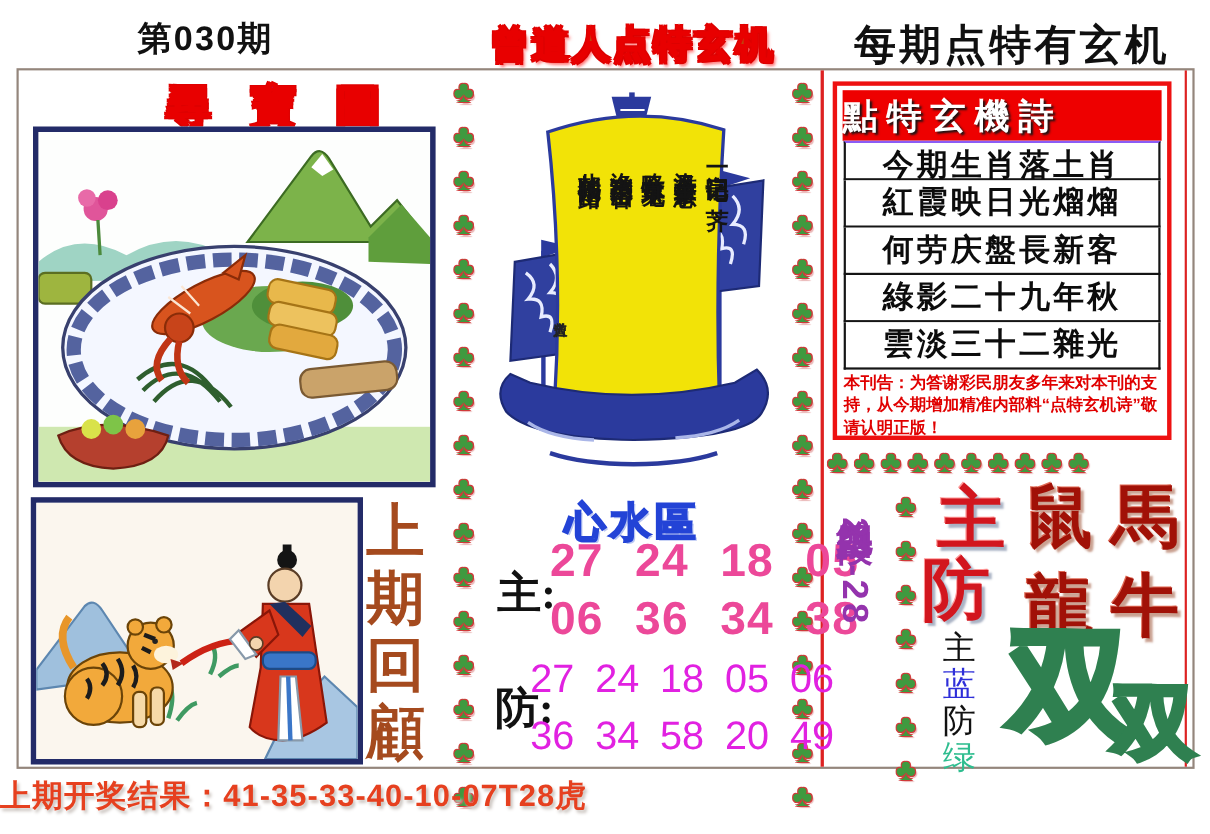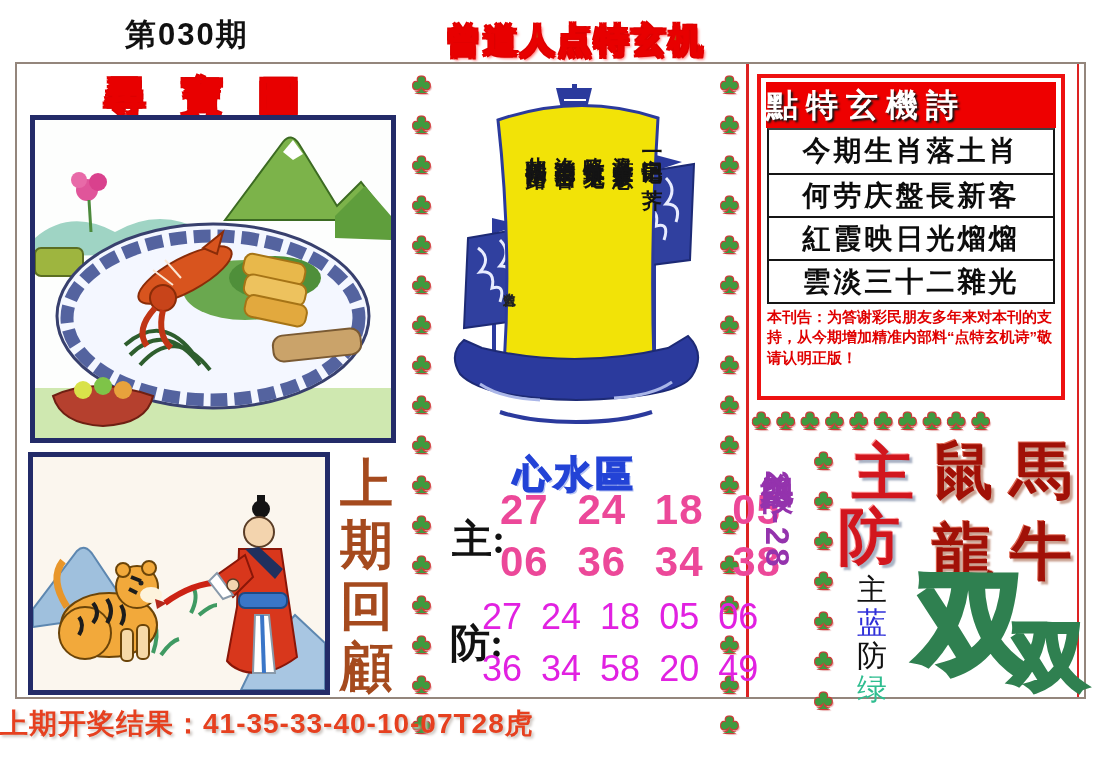--- a/index.html
+++ b/index.html
@@ -14,27 +14,27 @@
     -webkit-text-stroke:2px #e80000;
     text-shadow:2px 2px 0 #d00, -2px -2px 0 #d00, 2px -2px 0 #d00, -2px 2px 0 #d00, 3px 3px 3px #f66; }
   .slogan { left:752px; top:16px; width:336px; text-align:center; font-size:38px; font-weight:900;
     color:#101010; letter-spacing:3px; font-family:"Liberation Serif",serif; }
 
   
   .frame { left:15px; top:62px; width:1071px; height:637px; border:2px solid #94867c; background:#fff; }
   .red-line-v { width:3px; background:#dd2222; }
 
   
-  .treasure-title { left:22px; top:70px; width:360px; text-align:center; font-size:41px; font-weight:900;
+  .treasure-title { left:22px; top:70px; width:360px; text-align:right; font-size:41px; font-weight:900;
     color:#6d28d9; letter-spacing:36px; text-indent:36px;
     -webkit-text-stroke:2px #e80000;
     text-shadow:2px 2px 0 #d00, -2px -2px 0 #d00, 2px -2px 0 #d00, -2px 2px 0 #d00; }
   .painting { border:5px solid #232b68; background:#fdfdfb; }
   .painting svg { display:block; }
-  .review-label { left:333px; top:453px; width:60px; text-align:right; font-size:53px; font-weight:900;
+  .review-label { left:333px; top:453px; width:60px; text-align:left; font-size:53px; font-weight:900;
     color:#a54a1e; line-height:61px; font-family:"Liberation Sans",sans-serif; }
 
   
   .fleur-col { writing-mode:vertical-rl; text-orientation:upright; font-size:28px; letter-spacing:9px;
     color:#3f9a3f; line-height:34px;
     text-shadow:-1px -1px 0 #d03a3a, 1px -1px 0 #d03a3a, -1px 1px 0 #d03a3a, 1px 1px 0 #d03a3a, 2px 2px 1px #eab6b6; }
   .fleur-row { font-size:28px; letter-spacing:6px; color:#3f9a3f; white-space:nowrap;
     text-shadow:-1px -1px 0 #d03a3a, 1px -1px 0 #d03a3a, -1px 1px 0 #d03a3a, 1px 1px 0 #d03a3a, 2px 2px 1px #eab6b6; }
 
   
@@ -45,21 +45,21 @@
     font-family:"Liberation Serif",serif; }
 
   
   .poem-box { left:757px; top:74px; width:308px; height:326px; border:4px solid #ee1111; background:#fff; }
   .poem-head { margin:4px 5px 0 5px; height:46px; line-height:46px; background:#ee0000; color:#fff;
     text-align:left; font-size:32px; font-weight:900; letter-spacing:8px; font-family:"Liberation Serif",serif;
     text-shadow:2px 2px 2px #151515; }
   .poem-row { margin:0 6px; height:43px; line-height:41px; border:2px solid #151515; border-top:0;
     text-align:center; font-size:28px; font-weight:600; letter-spacing:3px; color:#0c0c0c;
     font-family:"Liberation Serif",serif; background:#fff; }
-  .poem-row.first { border-top:2px solid #404040; height:47px; }
+  .poem-row.first { border-top:2px solid #8b5cf6; height:36px; }
   .poem-notice { margin:3px 6px 0 6px; font-size:15px; line-height:1.35; font-weight:bold; color:#e00000; }
 
   
   .heart-title { left:455px; top:450px; width:240px; text-align:center; font-size:37px; font-weight:900;
     color:#eef4ff; letter-spacing:4px; -webkit-text-stroke:2px #2343d6; text-shadow:2px 2px 0 #b9c6f2; }
   .zone-label { font-size:40px; font-weight:700; color:#111; font-family:"Liberation Serif",serif; }
   .num-main { font-size:42px; font-weight:bold; color:#ec4899; word-spacing:16px; letter-spacing:1px; }
   .num-defend { font-size:36px; font-weight:normal; color:#e121e1; word-spacing:9px; }
 
   
@@ -83,20 +83,21 @@
   .footer-result { left:0; top:705px; width:1100px; font-size:28px; font-weight:900;
     color:#e6401f; letter-spacing:1px; text-shadow:2px 2px 3px #c9c2bd; }
 </style>
 </head>
 <body>
 
 <div class="page">
 
   <div class="abs issue">第030期</div>
   <div class="abs main-title">曾道人点特玄机</div>
+  <div class="abs slogan">每期点特有玄机</div>
 
   <div class="abs frame"></div>
   <div class="abs red-line-v" style="left:746px; top:64px; height:633px;"></div>
   <div class="abs red-line-v" style="left:1077px; top:64px; height:633px; width:2px;"></div>
 
   <div class="abs treasure-title">尋寶圖</div>
 
   <div class="abs painting" style="left:30px; top:115px; width:366px; height:328px;">
     <svg width="356" height="318" viewBox="0 0 356 318">
       <rect x="0" y="0" width="356" height="318" fill="#fdfefd"></rect>
@@ -213,22 +214,23 @@
   <div class="abs sail-text">一字记记曰：荠
 洛月蒹寥常学思
 略惊云草堪堪见
 洛亭消草落山香
 此朝独作阳山路</div>
   <div class="abs sail-sign">曾道人</div>
 
   <div class="abs poem-box">
     <div class="poem-head">點特玄機詩</div>
     <div class="poem-row first">今期生肖落土肖</div>
+    <div class="poem-row">紅霞映日光熘熘</div>
     <div class="poem-row">何劳庆盤長新客</div>
-    <div class="poem-row">紅霞映日光熘熘</div>
+    <div class="poem-row">綠影二十九年秋</div>
     <div class="poem-row">雲淡三十二雜光</div>
     <div class="poem-notice">本刊告：为答谢彩民朋友多年来对本刊的支持，从今期增加精准内部料“点特玄机诗”敬请认明正版！</div>
   </div>
 
   <div class="abs heart-title">心水區</div>
   <div class="abs zone-label" style="left:452px; top:512px;">主:</div>
   <div class="abs num-main" style="left:500px; top:486px;">27  24  18  05</div>
   <div class="abs num-main" style="left:500px; top:538px;">06  36  34  38</div>
   <div class="abs zone-label" style="left:450px; top:616px;">防:</div>
   <div class="abs num-defend" style="left:482px; top:596px;">27  24  18  05  06</div>

